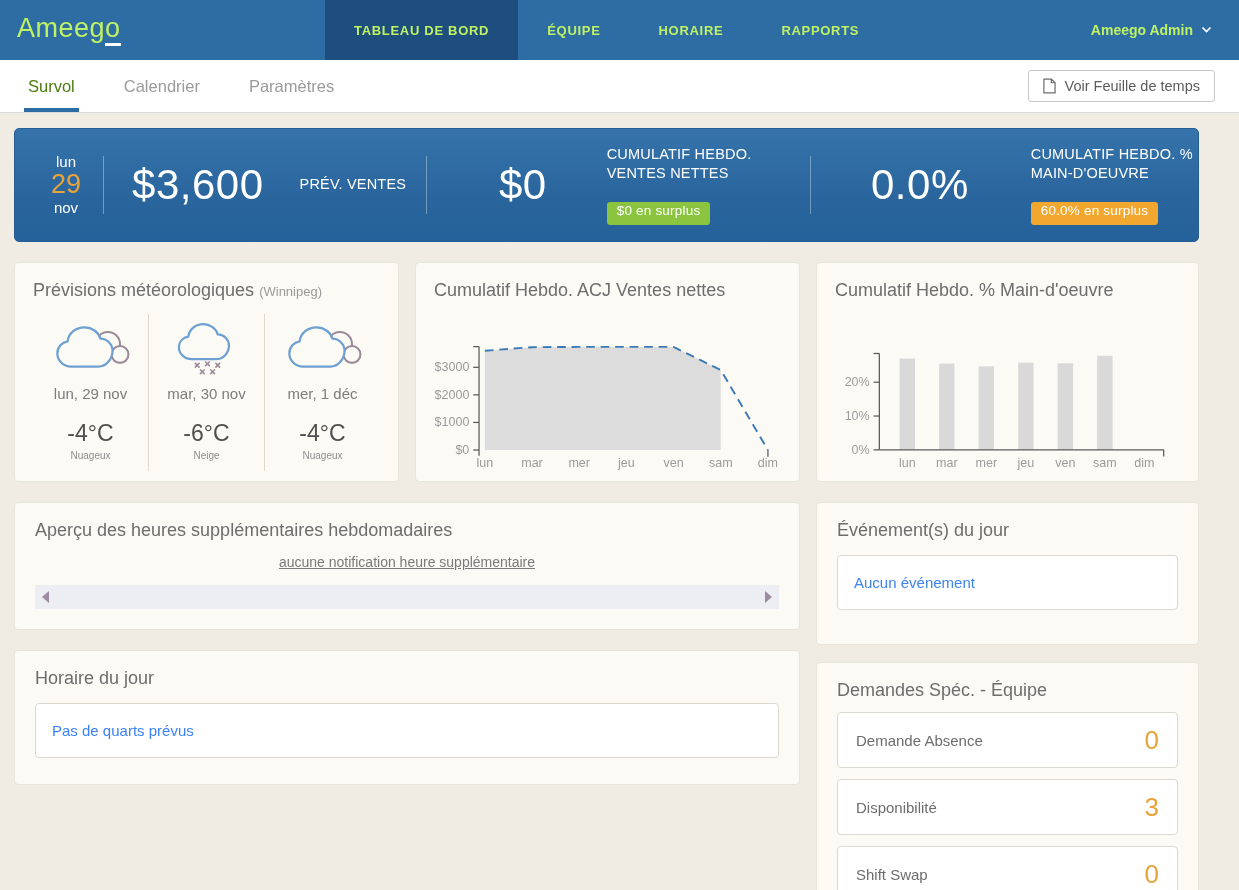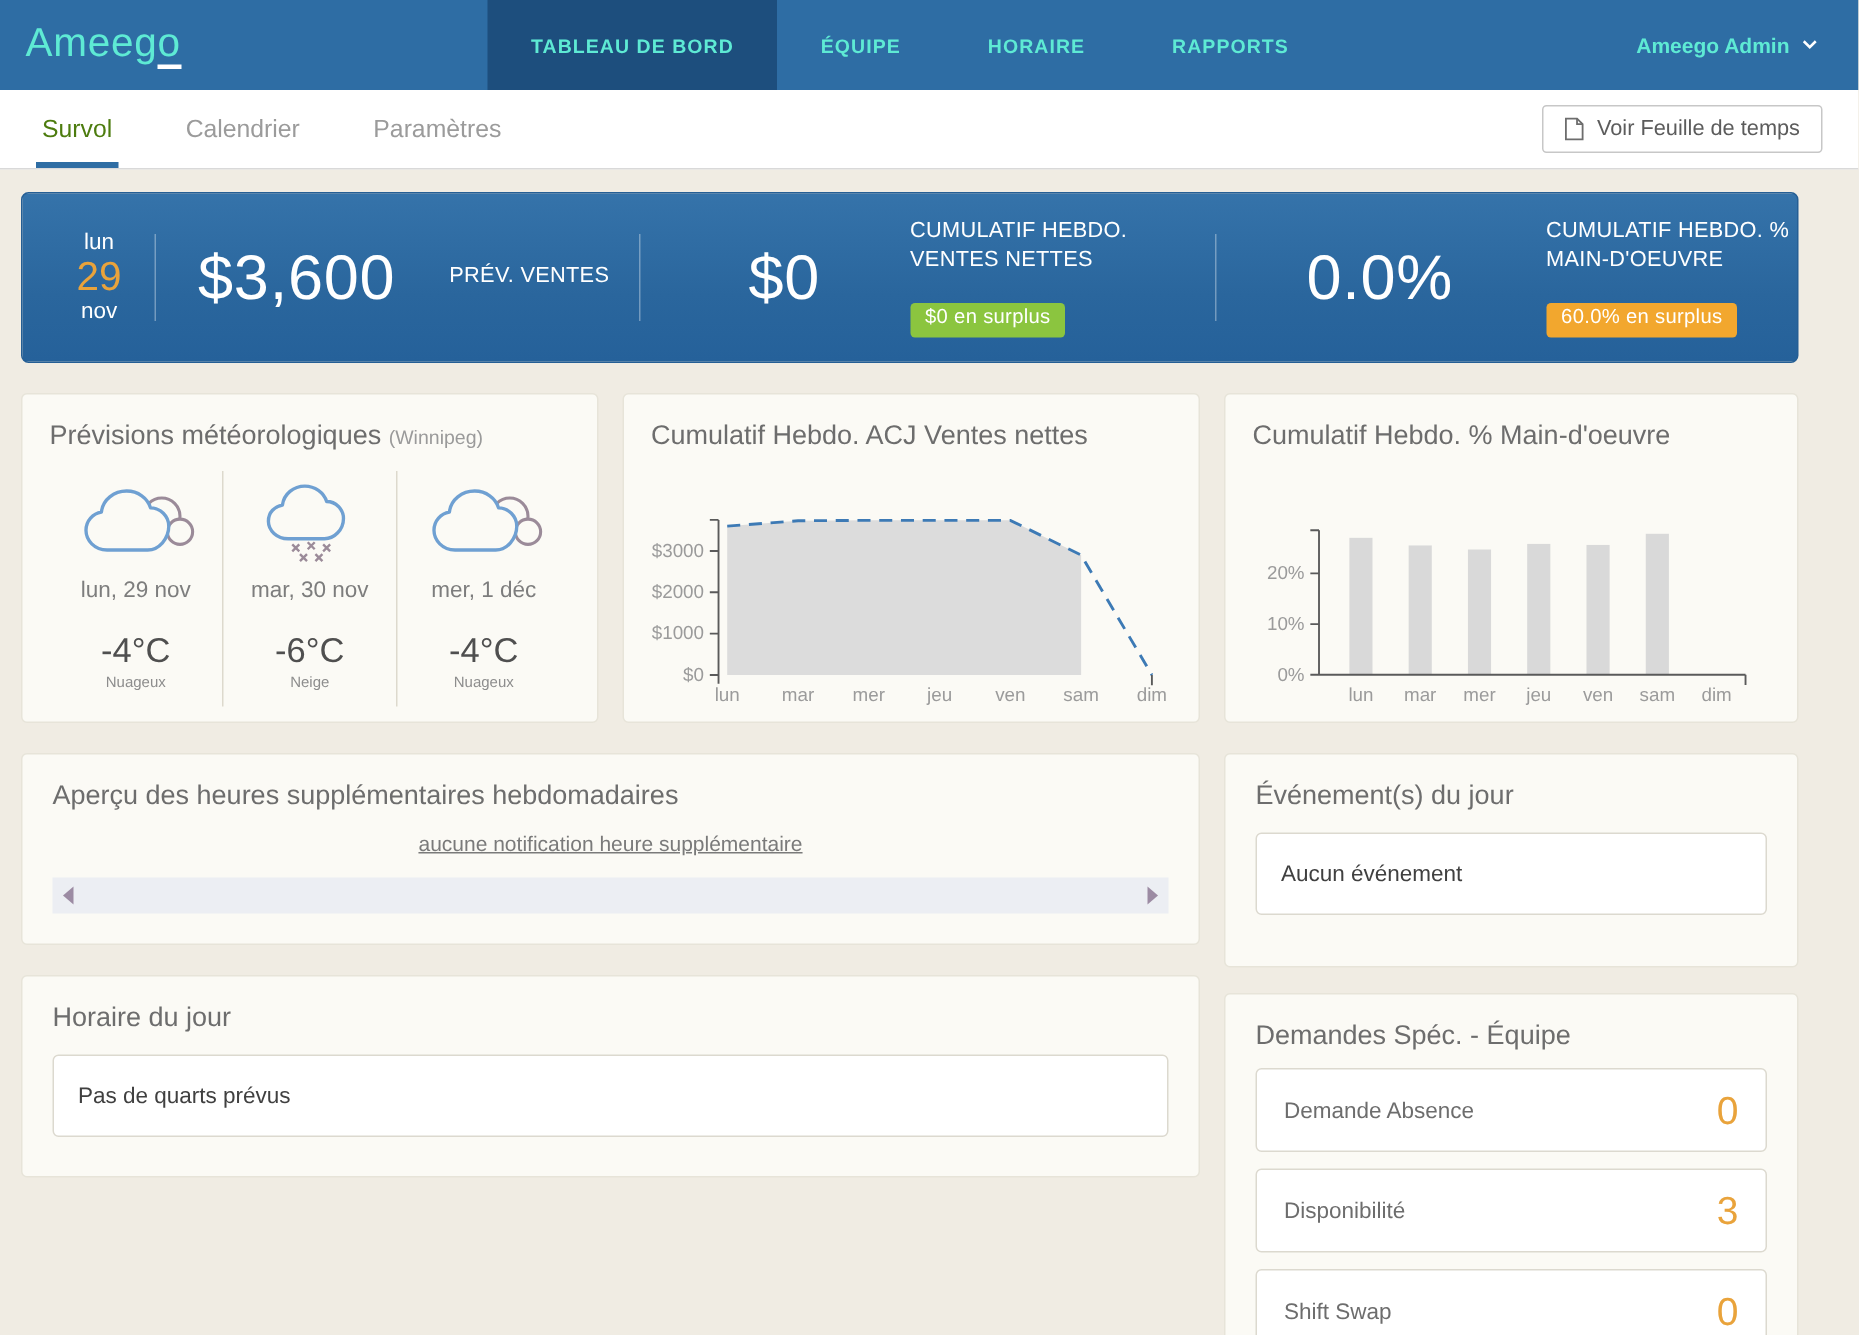--- a/index.html
+++ b/index.html
@@ -4,21 +4,21 @@
 <style>
   * { box-sizing: border-box; }
   html,body { margin:0; padding:0; }
   body {
     width:1239px; height:890px; overflow:hidden;
     background:#f0ece3;
     font-family:"Liberation Sans", sans-serif;
     color:#6d6d6d;
   }
   
-  .topbar { height:60px; background:#2e6da4; display:flex; align-items:stretch; color:#5eead4; }
+  .topbar { height:60px; background:#2e6da4; display:flex; align-items:stretch; color:#bef264; }
   .logo { width:325px; padding:13px 0 0 17px; font-size:27px; letter-spacing:.5px; cursor:pointer; }
   .logo .logo-o { border-bottom:3px solid #fff; }
   .topnav { display:flex; }
   .topnav-item { display:flex; align-items:center; padding:0 29px; font-size:13px; font-weight:700;
                  letter-spacing:.7px; cursor:pointer; white-space:nowrap; }
   .topnav-item.active { background:#1d4e7d; }
   .user-menu { margin-left:auto; display:flex; align-items:center; gap:8px; padding-right:27px;
                font-size:14px; font-weight:700; cursor:pointer; }
   
   .subnav { height:53px; background:#fff; border-bottom:1px solid #d9d9d9;
@@ -80,21 +80,21 @@
   .overtime-card { height:128px; padding:17px 20px; margin-bottom:20px; }
   .overtime-msg { text-align:center; font-size:14px; color:#7a7a7a; margin-top:13px;text-decoration:underline; }
   .hscroll { margin-top:15px; height:24px; background:#eceef3; display:flex; align-items:center;
              justify-content:space-between; padding:0 7px; cursor:pointer; }
   .arr { width:0; height:0; border-top:6px solid transparent; border-bottom:6px solid transparent; }
   .arr-left { border-right:7px solid #9c8ba3; }
   .arr-right { border-left:7px solid #9c8ba3; }
   
   .schedule-card { height:135px; padding:17px 20px; }
   .empty-box { background:#fff; border:1px solid #dcd9cf; border-radius:4px; padding:18px 16px;
-               font-size:15px; color:#404040; margin-top:14px; }
+               font-size:15px; color:#3b82f6; margin-top:14px; }
   
   .events-card { height:143px; padding:17px 20px; margin-bottom:17px; }
   
   .requests-card { height:260px; padding:17px 20px; }
   .req-row { background:#fff; border:1px solid #dcd9cf; border-radius:4px; height:56px;
              display:flex; align-items:center; justify-content:space-between; padding:0 18px;
              margin-top:11px; cursor:pointer; }
   .req-row:first-of-type { margin-top:15px; }
   .req-label { font-size:15px; color:#6d6d6d; }
   .req-count { font-size:26px; color:#e9a33b; font-weight:300; }

